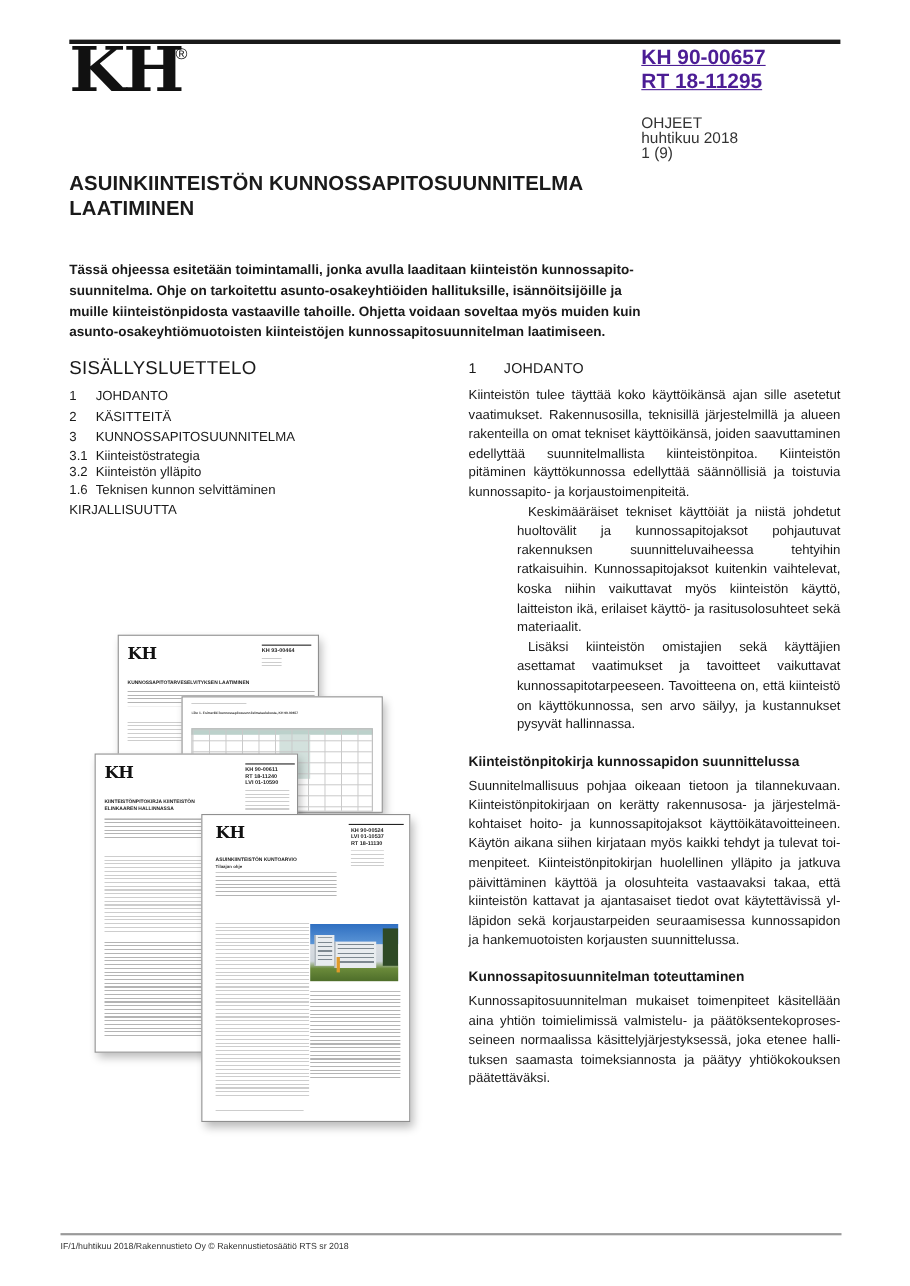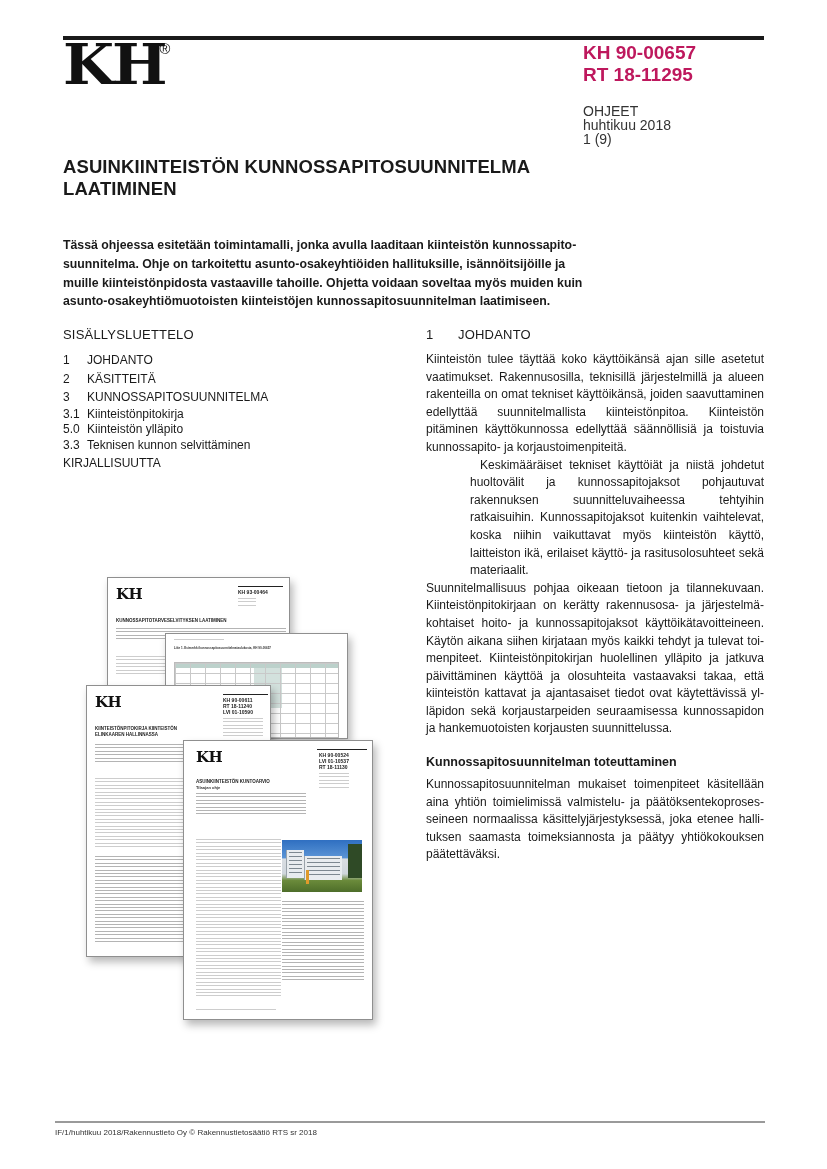--- a/index.html
+++ b/index.html
@@ -8,31 +8,31 @@
 
   .top-rule { position: absolute; left: 63px; top: 36px; width: 701px; height: 4px; background: #1a1a1a; }
 
   .logo { position: absolute; left: 63px; top: 40px; font-family: "DejaVu Serif", "Liberation Serif", serif;
           font-weight: bold; font-size: 56px; line-height: 48px; letter-spacing: -2px; color: #111;
           transform: scaleX(1.05); transform-origin: left top; }
   .logo .reg { position: absolute; left: 92px; top: 2px; font-family: "Liberation Sans", sans-serif;
                font-weight: normal; font-size: 14px; line-height: 14px; letter-spacing: 0; }
 
   .doc-codes { position: absolute; left: 583px; top: 42px; }
-  .doc-code { font-family: "Liberation Sans", sans-serif; font-weight: bold; font-size: 19px; line-height: 22px; color: #be185d; }
+  .doc-code { font-family: "Liberation Sans", sans-serif; font-weight: bold; font-size: 19px; line-height: 22px; color: #4c1d95; text-decoration: underline; }
   .doc-meta { position: absolute; left: 583px; top: 104px; font-family: "Liberation Sans", sans-serif; font-size: 14px; line-height: 14px; color: #333; }
 
   .title { position: absolute; left: 63px; top: 156px; width: 520px; font-family: "Liberation Sans", sans-serif;
            font-weight: bold; font-size: 18.5px; line-height: 22px; color: #1a1a1a; letter-spacing: 0.1px; }
 
   .lead { position: absolute; left: 63px; top: 236px; width: 525px; font-family: "Liberation Sans", sans-serif;
           font-weight: bold; font-size: 12.3px; line-height: 18.8px; color: #1a1a1a; }
 
   .toc { position: absolute; left: 63px; top: 327px; width: 330px; font-family: "Liberation Sans", sans-serif; color: #1a1a1a; }
-  .toc-title { font-size: 13px; line-height: 16px; margin-bottom: 10px; letter-spacing: 0.2px; }
+  .toc-title { font-size: 17px; line-height: 16px; margin-bottom: 10px; letter-spacing: 0.2px; }
   .toc-item { font-size: 12px; line-height: 15.5px; display: flex; }
   .toc-item.major { margin-top: 3px; margin-bottom: 1px; }
   .toc-num { display: inline-block; width: 24px; }
   .toc-item.plain .toc-num { width: 0; }
 
   .right-col { position: absolute; left: 426px; top: 327px; width: 338px; font-family: "Liberation Sans", sans-serif; color: #1a1a1a; }
   .sec-heading { font-size: 13px; line-height: 16px; margin-bottom: 8px; display: flex; letter-spacing: 0.2px; }
   .sec-heading .num { width: 32px; }
   .para { font-size: 12px; line-height: 17.6px; text-align: justify; }
   .para.indent { text-indent: 10px; margin-left: 44px; }
@@ -96,44 +96,46 @@
   <div class="toc-item major">
       <span class="toc-num">2</span>
       <span>KÄSITTEITÄ</span>
     </div>
   <div class="toc-item major">
       <span class="toc-num">3</span>
       <span>KUNNOSSAPITOSUUNNITELMA</span>
     </div>
   <div class="toc-item">
       <span class="toc-num">3.1</span>
-      <span>Kiinteistönpitokirja</span>
+      <span>Kiinteistöstrategia</span>
     </div>
   <div class="toc-item">
-      <span class="toc-num">5.0</span>
+      <span class="toc-num">3.2</span>
       <span>Kiinteistön ylläpito</span>
     </div>
   <div class="toc-item">
-      <span class="toc-num">3.3</span>
+      <span class="toc-num">1.6</span>
       <span>Teknisen kunnon selvittäminen</span>
     </div>
   <div class="toc-item plain major">
       <span class="toc-num"></span>
       <span>KIRJALLISUUTTA</span>
     </div>
 </div>
 
 <div class="right-col">
   <div class="sec-heading">
     <span class="num">1</span>
     <span>JOHDANTO</span>
   </div>
   <p class="para">Kiinteistön tulee täyttää koko käyttöikänsä ajan sille asetetut vaatimukset. Rakennusosilla, teknisillä järjestelmillä ja alueen rakenteilla on omat tekniset käyttöikänsä, joiden saavuttami­nen edellyttää suunnitelmallista kiinteistönpitoa. Kiinteistön pitäminen käyttökunnossa edellyttää säännöllisiä ja toistuvia kunnossapito- ja korjaustoimenpiteitä.</p>
   <p class="para indent">Keskimääräiset tekniset käyttöiät ja niistä johdetut huolto­välit ja kunnossapitojaksot pohjautuvat rakennuksen suunnit­teluvaiheessa tehtyihin ratkaisuihin. Kunnossapitojaksot kui­tenkin vaihtelevat, koska niihin vaikuttavat myös kiinteistön käyttö, laitteiston ikä, erilaiset käyttö- ja rasitusolosuhteet sekä materiaalit.</p>
+  <p class="para indent">Lisäksi kiinteistön omistajien sekä käyttäjien asettamat vaa­timukset ja tavoitteet vaikuttavat kunnossapitotarpeeseen. Ta­voitteena on, että kiinteistö on käyttökunnossa, sen arvo säilyy, ja kustannukset pysyvät hallinnassa.</p>
 
+  <div class="sub-heading">Kiinteistönpitokirja kunnossapidon suunnittelussa</div>
   <p class="para">Suunnitelmallisuus pohjaa oikeaan tietoon ja tilannekuvaan. Kiinteistönpitokirjaan on kerätty rakennusosa- ja järjestelmä­kohtaiset hoito- ja kunnossapitojaksot käyttöikätavoitteineen. Käytön aikana siihen kirjataan myös kaikki tehdyt ja tulevat toi­menpiteet. Kiinteistönpitokirjan huolellinen ylläpito ja jatkuva päivittäminen käyttöä ja olosuhteita vastaavaksi takaa, että kiinteistön kattavat ja ajantasaiset tiedot ovat käytettävissä yl­läpidon sekä korjaustarpeiden seuraamisessa kunnossapidon ja hankemuotoisten korjausten suunnittelussa.</p>
 
   <div class="sub-heading">Kunnossapitosuunnitelman toteuttaminen</div>
   <p class="para">Kunnossapitosuunnitelman mukaiset toimenpiteet käsitellään aina yhtiön toimielimissä valmistelu- ja päätöksentekoproses­seineen normaalissa käsittelyjärjestyksessä, joka etenee halli­tuksen saamasta toimeksiannosta ja päätyy yhtiökokouksen päätettäväksi.</p>
 </div>
 
 <div>
 
   <div class="thumb" style="left:107px; top:577px; width:183px; height:120px;">
     <div class="t-logo" style="left:8px; top:10px;">KH</div>

